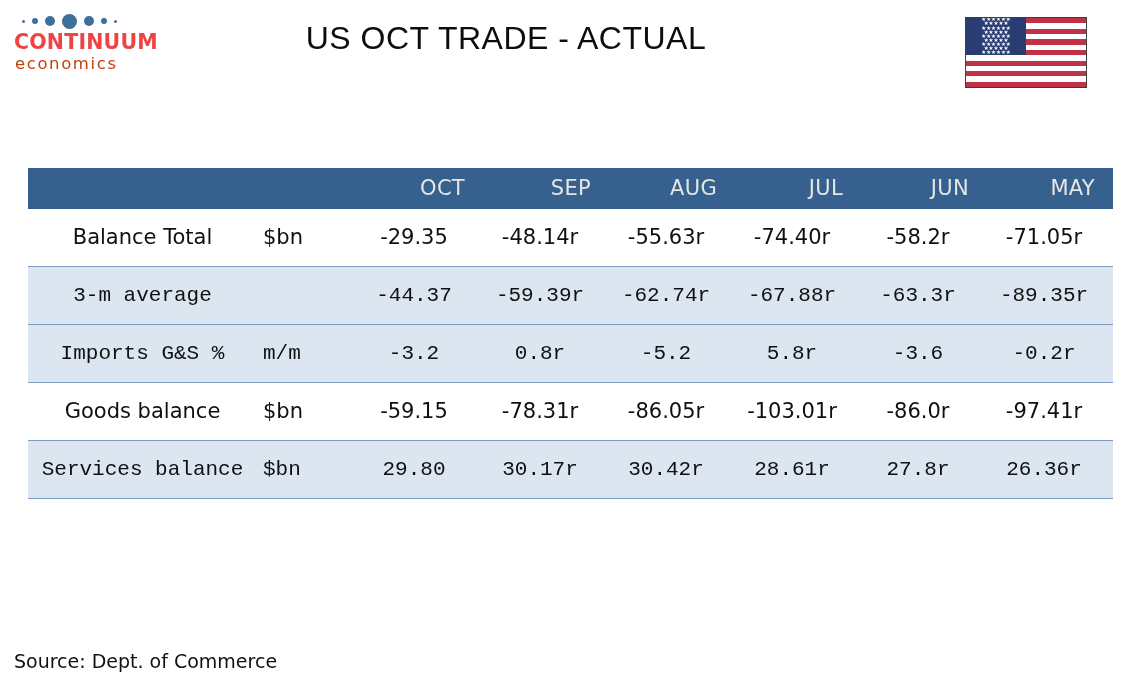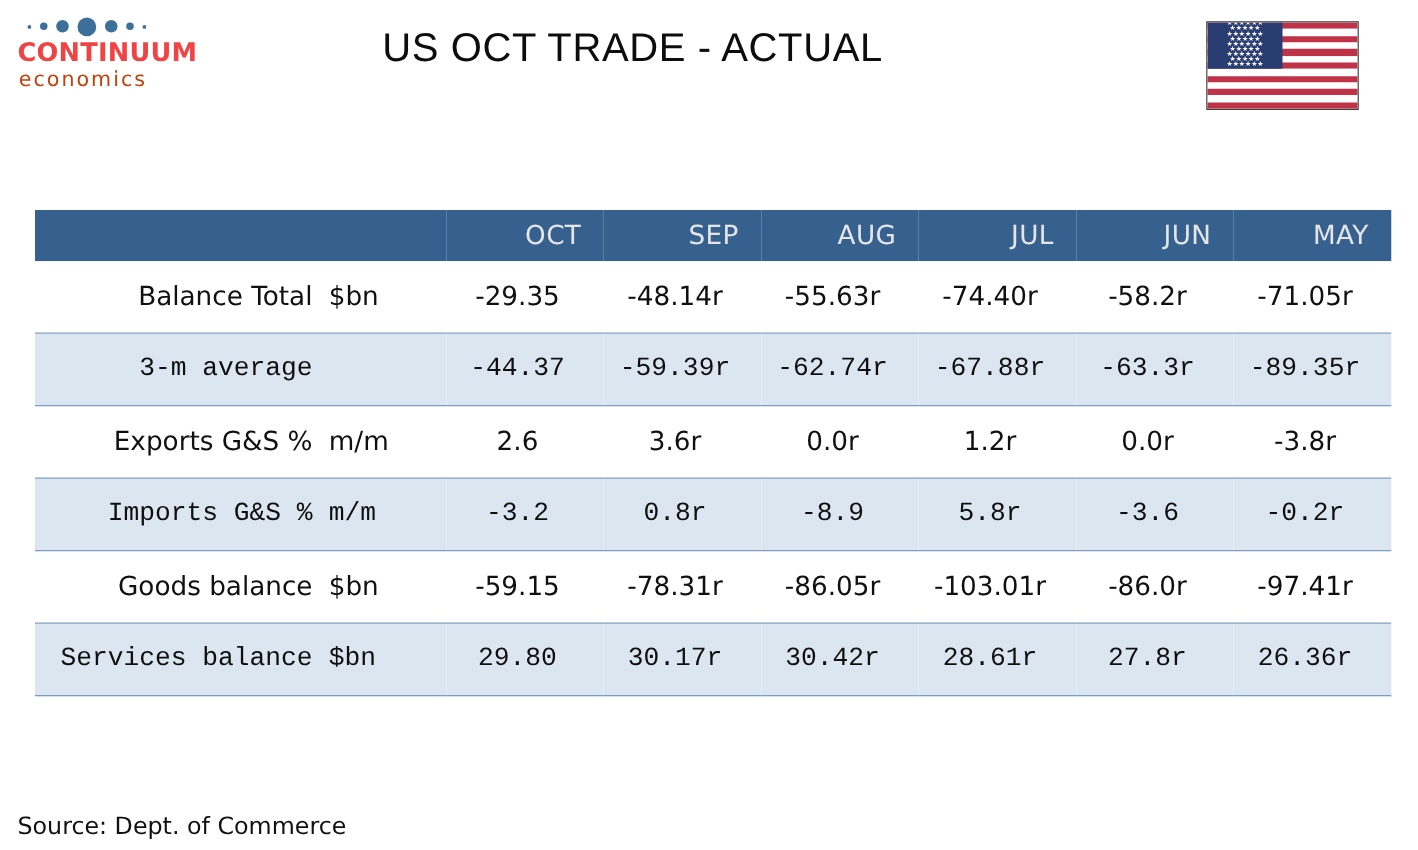--- a/index.html
+++ b/index.html
@@ -153,21 +153,21 @@
 
   table.data tbody td {
     font-size: 21px;
     height: 38px;
     padding: 9px 6px 10px 6px;
     color: #101010;
     background: #ffffff;
     vertical-align: middle;
   }
   table.data tbody td.cell-label {
-    text-align: right;
+    text-align: center;
     padding-left: 7px;
   }
   table.data tbody td.cell-unit {
     text-align: left;
     padding-left: 7px;
   }
   table.data tbody td.cell-val {
     text-align: center;
     padding-right: 18px;
   }
@@ -274,36 +274,26 @@
       <tr class="band">
         <td class="cell-label">3-m average</td>
         <td class="cell-unit"></td>
         <td class="cell-val">-44.37</td>
         <td class="cell-val">-59.39r</td>
         <td class="cell-val">-62.74r</td>
         <td class="cell-val">-67.88r</td>
         <td class="cell-val">-63.3r</td>
         <td class="cell-val">-89.35r</td>
       </tr>
-      <tr>
-        <td class="cell-label">Exports G&amp;S %</td>
-        <td class="cell-unit">m/m</td>
-        <td class="cell-val">2.6</td>
-        <td class="cell-val">3.6r</td>
-        <td class="cell-val">0.0r</td>
-        <td class="cell-val">1.2r</td>
-        <td class="cell-val">0.0r</td>
-        <td class="cell-val">-3.8r</td>
-      </tr>
       <tr class="band">
         <td class="cell-label">Imports G&amp;S %</td>
         <td class="cell-unit">m/m</td>
         <td class="cell-val">-3.2</td>
         <td class="cell-val">0.8r</td>
-        <td class="cell-val">-8.9</td>
+        <td class="cell-val">-5.2</td>
         <td class="cell-val">5.8r</td>
         <td class="cell-val">-3.6</td>
         <td class="cell-val">-0.2r</td>
       </tr>
       <tr>
         <td class="cell-label">Goods balance</td>
         <td class="cell-unit">$bn</td>
         <td class="cell-val">-59.15</td>
         <td class="cell-val">-78.31r</td>
         <td class="cell-val">-86.05r</td>

